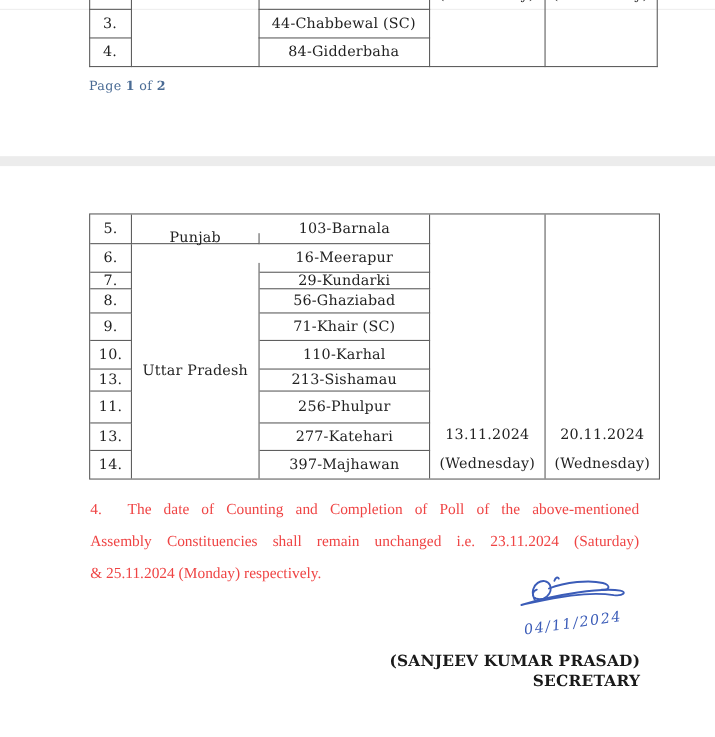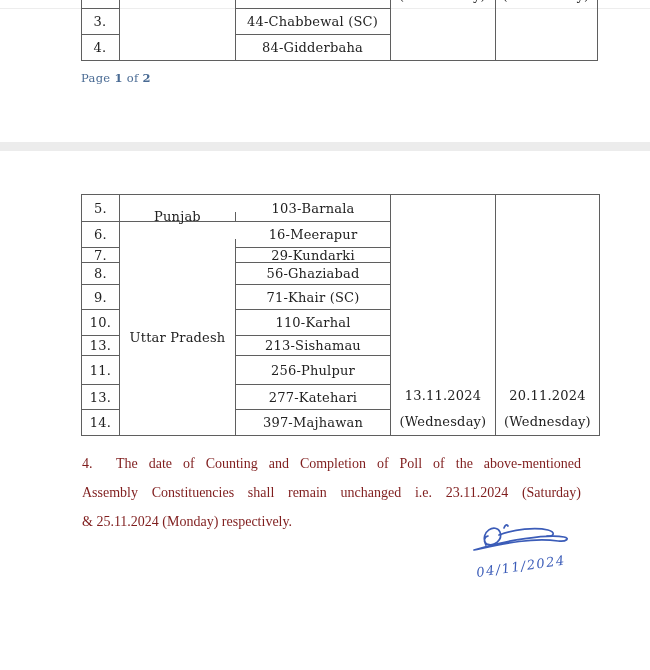--- a/index.html
+++ b/index.html
@@ -37,21 +37,21 @@
   .t2 .col1 { grid-column:1; }
   .t2 .col2 { grid-column:2;margin-top:17px; }
   .t2 .col3 { grid-column:3; }
   .t2 .datecell { grid-row:1 / span 10; flex-direction:column; justify-content:flex-end; }
   .t2 .datecell .d1 { line-height:27px; }
   .t2 .datecell .d2 { line-height:26px; }
   .t2 .statespan { grid-row:2 / span 9; }
   
   .para { position:absolute; left:82px; top:449px; width:499px;
           font-size:14px; font-family:"Liberation Serif","DejaVu Serif",serif;
-          line-height:29px; color:#7f1d1d; }
+          line-height:29px; color:#ef4444; }
   .para .jline { text-align:justify; text-align-last:justify; }
   .para .pnum { display:inline-block; width:34px; }
   
   .sig { position:absolute; left:466px; top:522px; width:120px; height:58px; }
   
   .signer { position:absolute; right:68px; top:592px; text-align:right;
             font-weight:bold; font-size:14px; line-height:19px; letter-spacing:0.2px; color:#1a1a1a; }
 </style>
 </head>
 <body>
@@ -199,14 +199,18 @@
         <path d="M38,6 C39,3 41,2 42,4"></path>
         <path d="M33,13 C48,7 70,5 82,8 C90,10 88,15 81,14"></path>
         <path d="M8,28 C40,18 82,12 98,15 C104,16 101,20 92,19 C64,15 32,23 8,28"></path>
       </g>
       <g transform="rotate(-8 60 44)">
         <text x="10" y="48" font-size="13" font-style="italic" letter-spacing="1.5" fill="#3b5cb8" font-family="DejaVu Serif, Liberation Serif, serif">04/11/2024</text>
       </g>
     </svg>
   </div>
 
+  <div class="signer">
+    <div>(SANJEEV KUMAR PRASAD)</div>
+    <div>SECRETARY</div>
+  </div>
 
 </div>
 
 </body></html>

